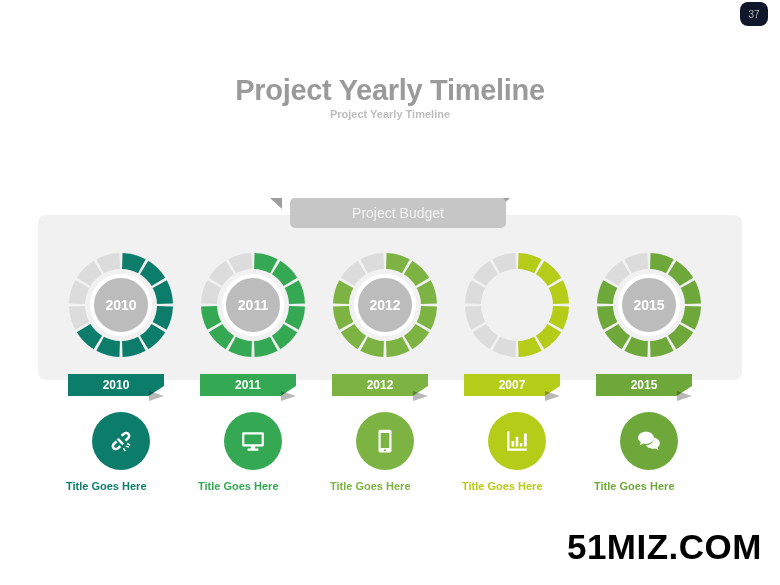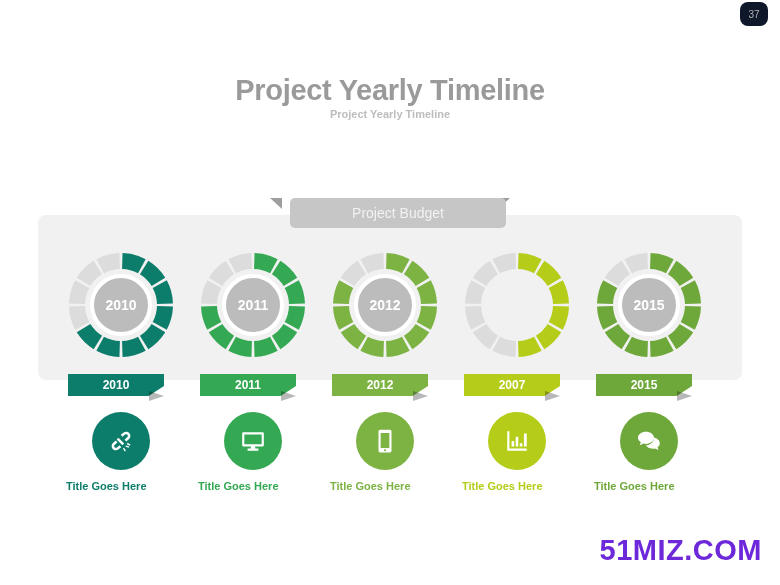--- a/index.html
+++ b/index.html
@@ -83,21 +83,21 @@
   }
   .icon-circle svg{display:block;}
   .cap{
     position:absolute;top:480px;width:110px;text-align:left;
     font-size:11px;font-weight:bold;
   }
 
   
   .watermark{
     position:absolute;right:18px;bottom:18px;
-    font-size:29px;font-weight:bold;color:#6d28d9;letter-spacing:.5px;
+    font-size:35px;font-weight:bold;color:#000000;letter-spacing:.5px;
   }
 </style>
 </head>
 <body>
 
 <div class="slide">
 
   <div class="page-badge">37</div>
 
   <div class="title">Project Yearly Timeline</div>

